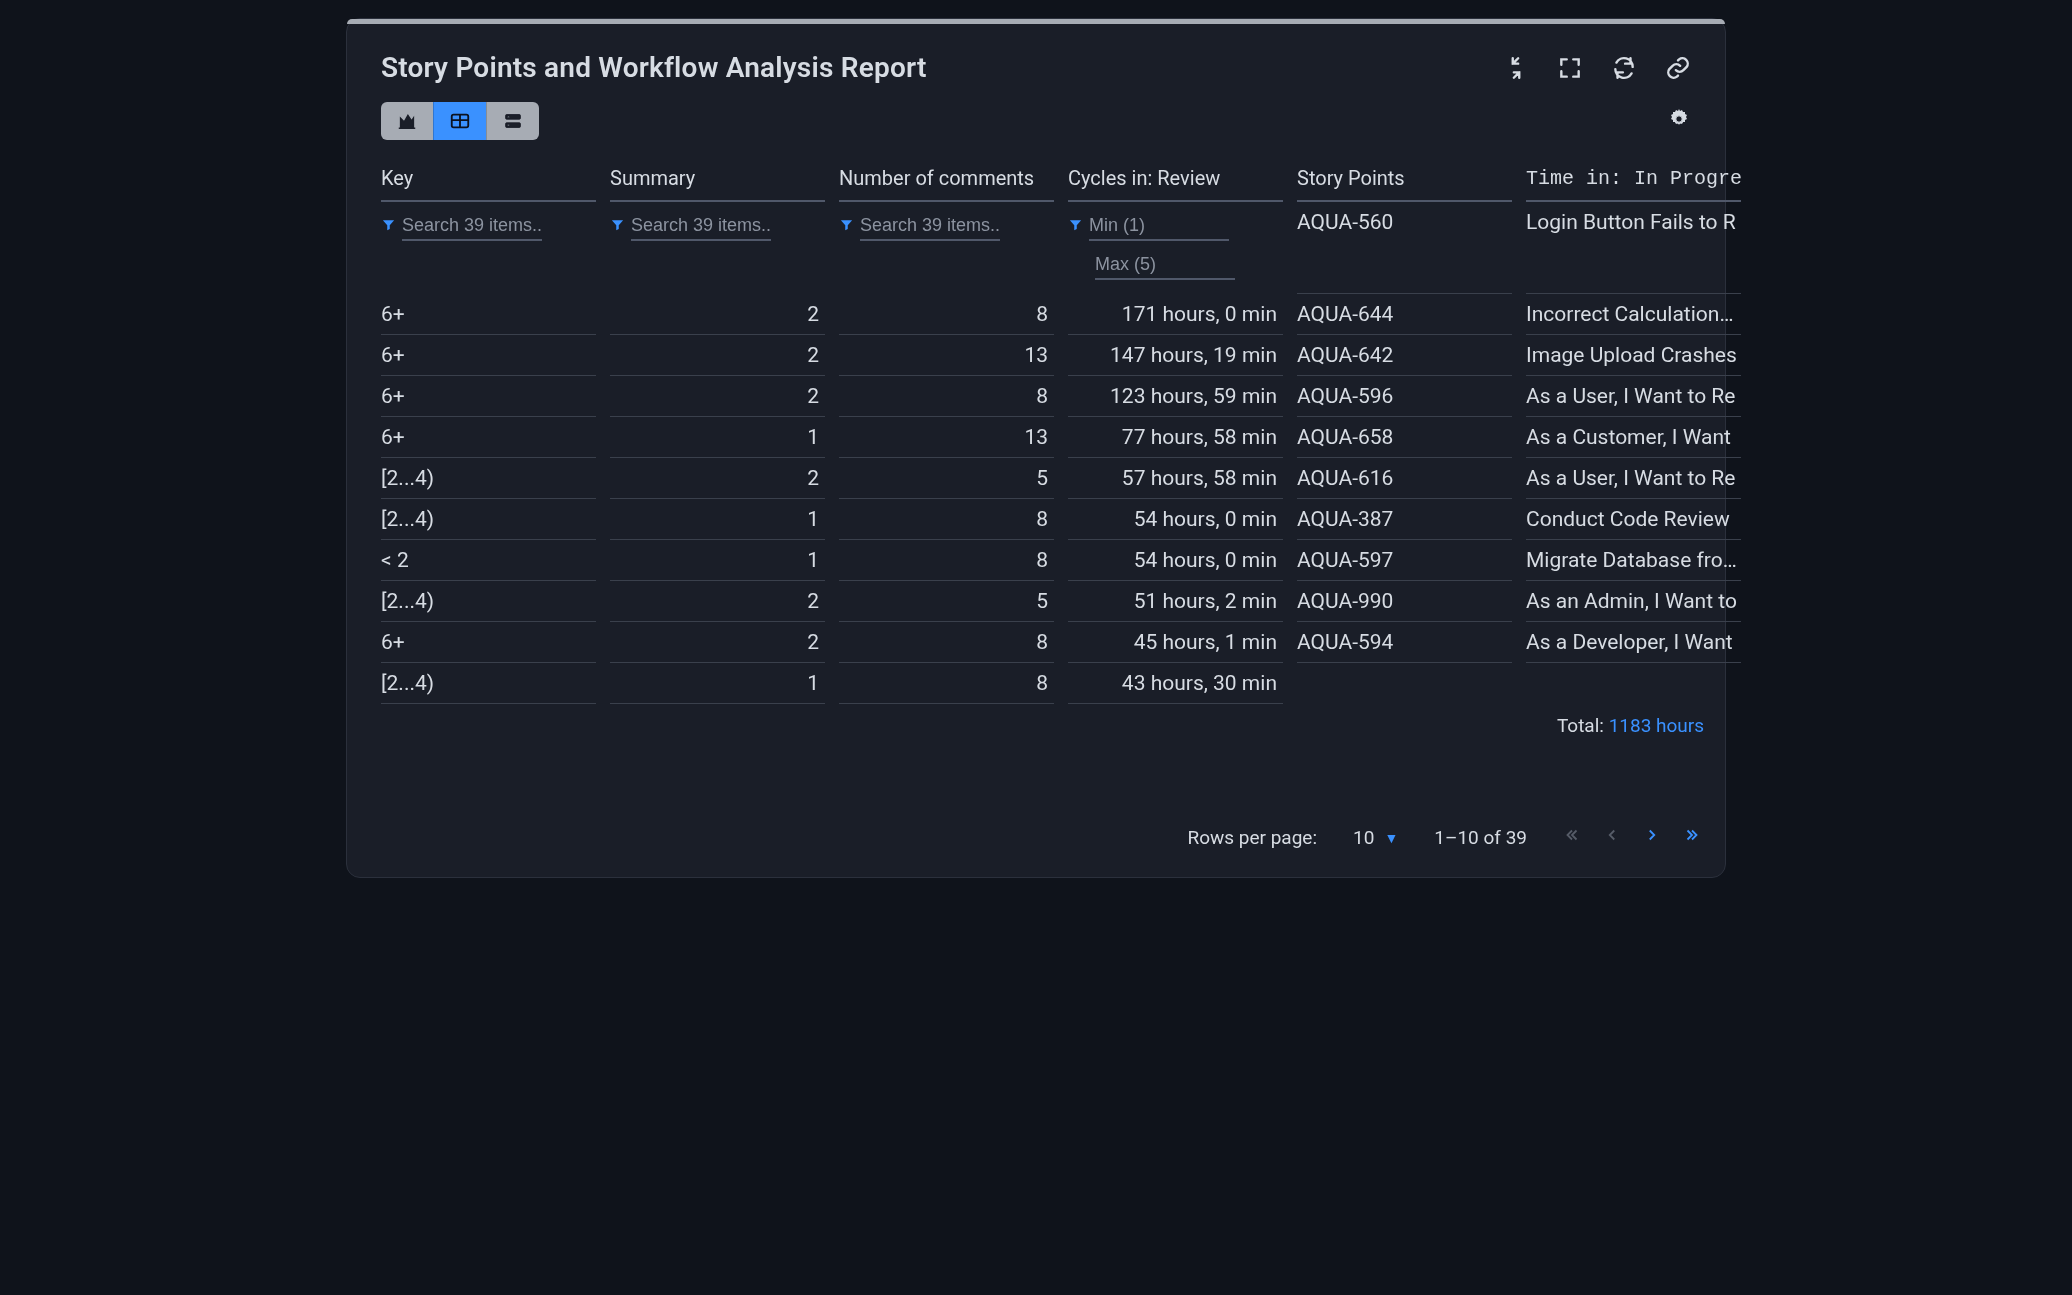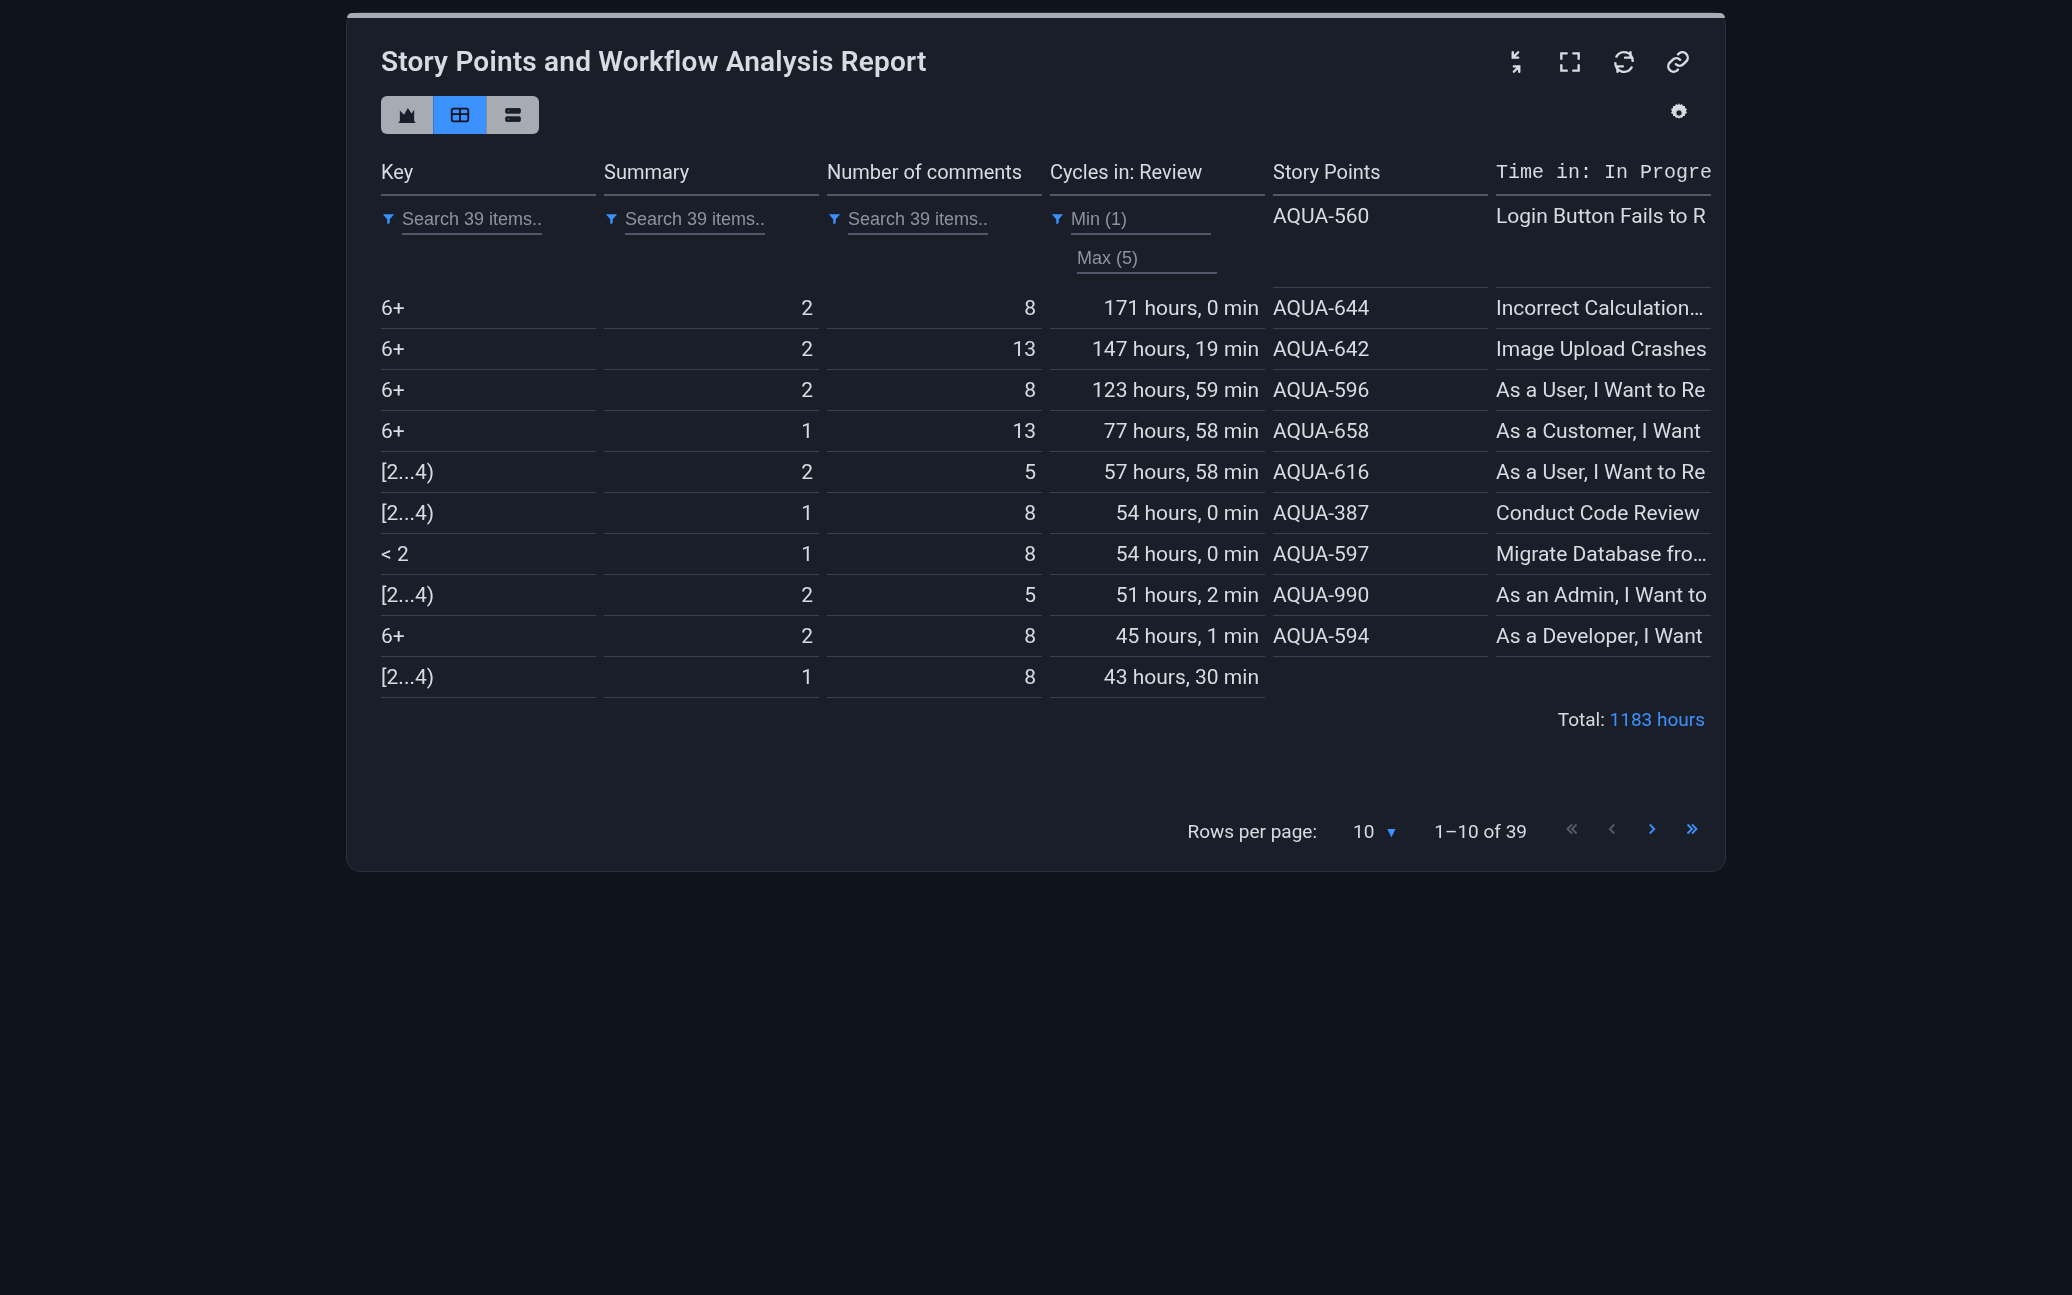--- a/index.html
+++ b/index.html
@@ -8,21 +8,21 @@
     --text:#d7dce3;
     --muted:#8c93a0;
     --accent:#3a91ff;
     --grid-border:#3a404c;
     --header-underline:#50586a;
     --toggle-bg:#a7acb4;
     --toggle-active:#3a91ff;
   }
   html,body{margin:0;padding:0;background:#0f131b;color:var(--text);font-family:-apple-system,BlinkMacSystemFont,"Segoe UI",Roboto,Helvetica,Arial,sans-serif;}
   .window{
-    width:1380px;margin:12px auto;background:var(--bg);border-radius:14px;
+    width:1380px;margin:18px auto;background:var(--bg);border-radius:14px;
     border:1px solid #2b303c;position:relative;
     padding:28px 34px 50px 34px;box-sizing:border-box;min-height:860px;
   }
   .window::before{
     content:"";position:absolute;left:0;right:0;top:0;height:5px;
     background:#a7acb4;border-top-left-radius:14px;border-top-right-radius:14px;
   }
   .titlebar{display:flex;justify-content:space-between;align-items:center;}
   h1.title{font-size:28px;font-weight:600;margin:4px 0 18px 0;letter-spacing:.2px;}
   .title-actions{display:flex;gap:28px;align-items:center;margin-top:-10px;}
@@ -30,34 +30,34 @@
   
   .view-toggle{display:inline-flex;border-radius:6px;overflow:hidden;}
   .view-toggle .seg{width:52px;height:38px;display:flex;align-items:center;justify-content:center;background:var(--toggle-bg);cursor:pointer;}
   .view-toggle .seg.active{background:var(--toggle-active);}
   .view-toggle .seg svg{width:22px;height:22px;stroke:#1a1e28;fill:#1a1e28;}
   .view-toggle .seg.active svg{stroke:#0b1220;fill:#0b1220;}
   .view-toggle .seg + .seg{border-left:1px solid rgba(0,0,0,.18);}
   .toolbar-row{display:flex;justify-content:space-between;align-items:center;margin-bottom:20px;}
   .gear svg{width:24px;height:24px;stroke:var(--text);fill:var(--text);cursor:pointer;}
   
-  .grid{display:grid;grid-template-columns:215px 215px 215px 215px 215px 215px;column-gap:8px;}
+  .grid{display:grid;grid-template-columns:215px 215px 215px 215px 215px 215px;column-gap:14px;}
   .col-header{font-size:20px;padding:6px 0 10px 0;border-bottom:2px solid var(--header-underline);white-space:nowrap;overflow:hidden;text-overflow:ellipsis;display:flex;align-items:center;gap:6px;}
   .col-header.sorted{color:var(--text);font-family:Liberation Mono, monospace;}
   .sort-arrow{color:var(--accent);font-size:18px;}
   .filter-row{padding:10px 0 14px 0;display:flex;flex-direction:column;gap:10px;}
   .filter-input-wrap{display:flex;align-items:center;gap:6px;}
   .filter-icon svg{width:15px;height:15px;fill:var(--accent);}
   .filter-input{background:transparent;border:none;border-bottom:2px solid var(--header-underline);color:var(--text);font-size:18px;padding:3px 0;width:140px;outline:none;}
   .filter-input::placeholder{color:var(--muted);}
   
   .cell{font-size:21px;padding:8px 4px 8px 0;border-bottom:1px solid var(--grid-border);white-space:nowrap;overflow:hidden;text-overflow:ellipsis;}
   .cell.num{text-align:right;padding-right:6px;}
   
-  .total-row{grid-column:6/7;text-align:right;padding:10px 6px 0 0;font-size:19px;}
+  .total-row{grid-column:6/7;text-align:center;padding:10px 6px 0 0;font-size:19px;}
   .total-row .label{color:var(--text);}
   .total-row .val{color:var(--accent);}
   
   .pager{position:absolute;right:24px;bottom:28px;display:flex;align-items:center;gap:36px;font-size:19px;}
   .pager .rpp-select{color:var(--text);display:inline-flex;align-items:center;gap:10px;cursor:pointer;text-align:center;}
   .pager .caret{color:var(--accent);font-size:14px;}
   .pager .nav{display:flex;align-items:center;gap:22px;}
   .pager .nav .disabled{color:#565c68;}
   .pager .nav .enabled{color:var(--accent);cursor:pointer;}
   .pager svg{width:18px;height:18px;}

